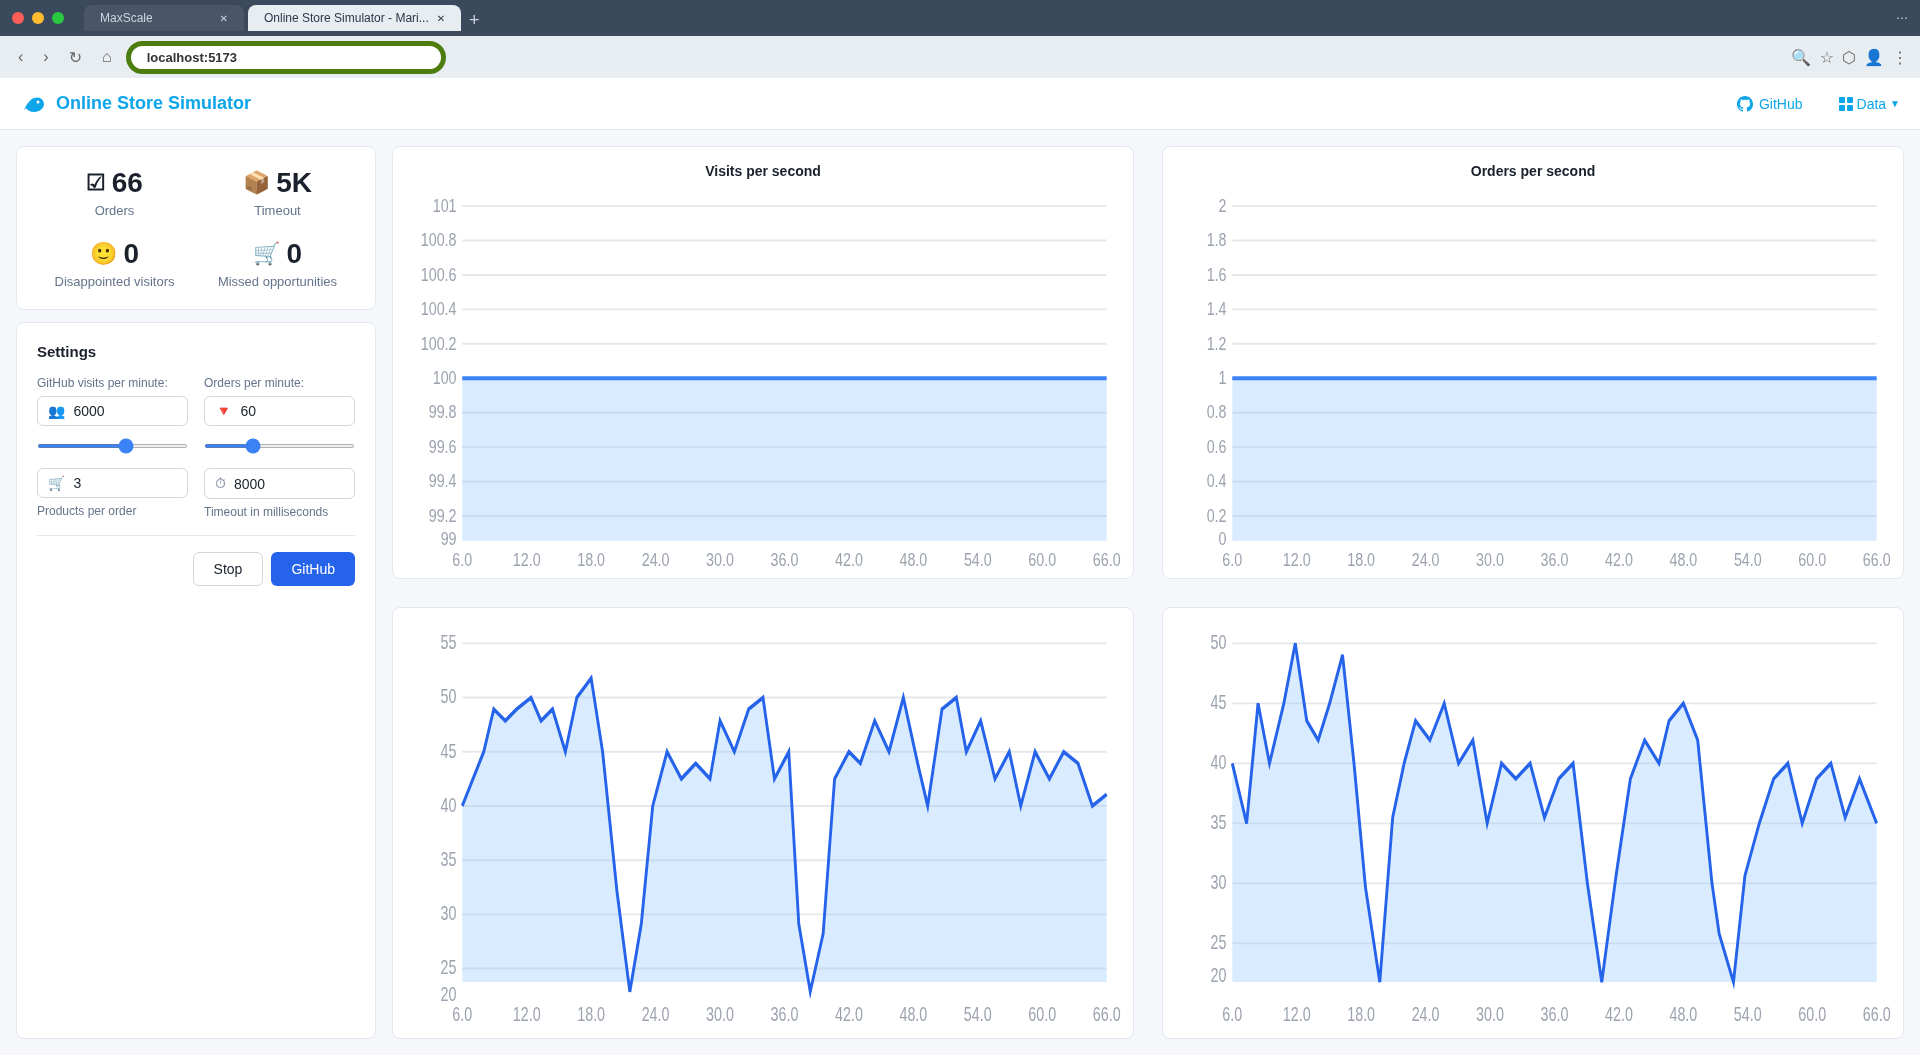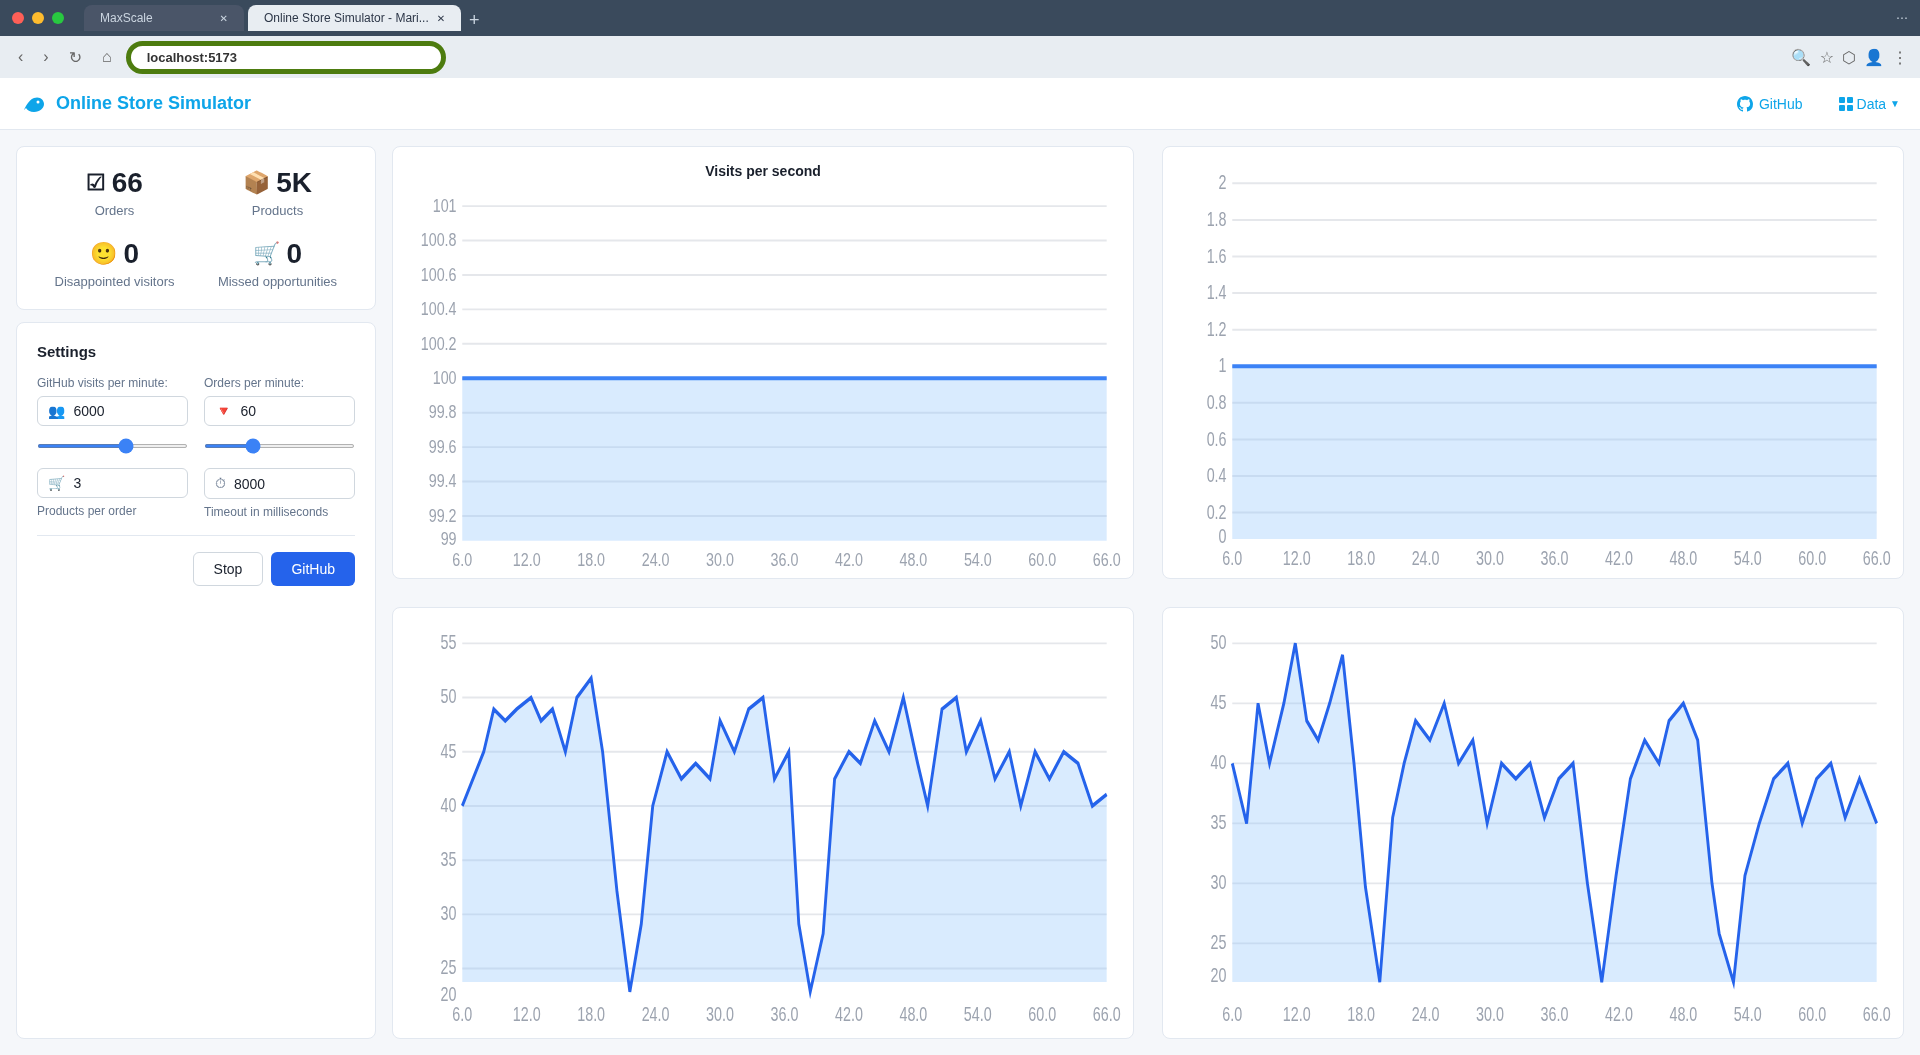--- a/index.html
+++ b/index.html
@@ -349,21 +349,21 @@
               <span class="stat-icon">☑</span>
               <span>66</span>
             </div>
             <span class="stat-label">Orders</span>
           </div>
           <div class="stat-item">
             <div class="stat-value">
               <span class="stat-icon">📦</span>
               <span>5K</span>
             </div>
-            <span class="stat-label">Products</span>
+            <span class="stat-label">Timeout</span>
           </div>
           <div class="stat-item">
             <div class="stat-value">
               <span class="stat-icon">🙂</span>
               <span>0</span>
             </div>
             <span class="stat-label">Disappointed visitors</span>
           </div>
           <div class="stat-item">
             <div class="stat-value">
@@ -466,20 +466,21 @@
               <text x="310" y="198" class="chart-axis-text" text-anchor="middle">42.0</text>
               <text x="355" y="198" class="chart-axis-text" text-anchor="middle">48.0</text>
               <text x="400" y="198" class="chart-axis-text" text-anchor="middle">54.0</text>
               <text x="445" y="198" class="chart-axis-text" text-anchor="middle">60.0</text>
               <text x="490" y="198" class="chart-axis-text" text-anchor="middle">66.0</text>
             </svg>
           </div>
         </div>
 
         <div class="chart-card">
+          <div class="chart-title">Orders per second</div>
           <div class="chart-area">
             <svg class="chart" viewBox="0 0 500 200" preserveAspectRatio="none">
 
               <line x1="40" y1="10" x2="490" y2="10" class="chart-grid-line"></line>
               <line x1="40" y1="28" x2="490" y2="28" class="chart-grid-line"></line>
               <line x1="40" y1="46" x2="490" y2="46" class="chart-grid-line"></line>
               <line x1="40" y1="64" x2="490" y2="64" class="chart-grid-line"></line>
               <line x1="40" y1="82" x2="490" y2="82" class="chart-grid-line"></line>
               <line x1="40" y1="100" x2="490" y2="100" class="chart-grid-line"></line>
               <line x1="40" y1="118" x2="490" y2="118" class="chart-grid-line"></line>

